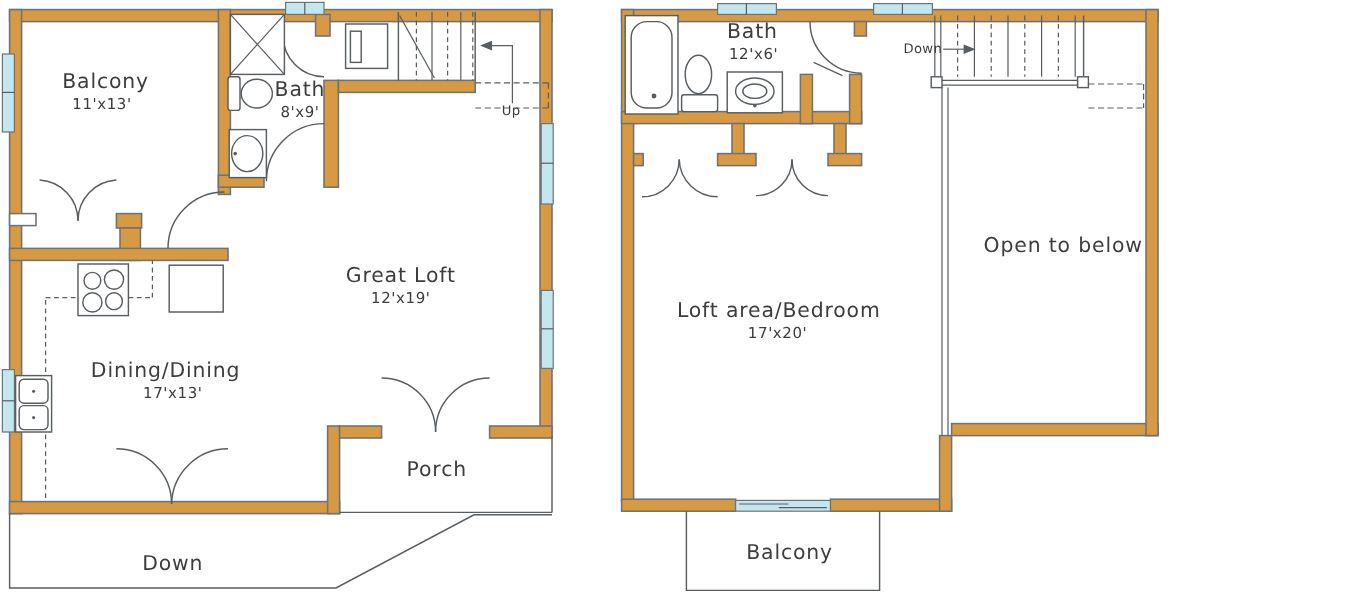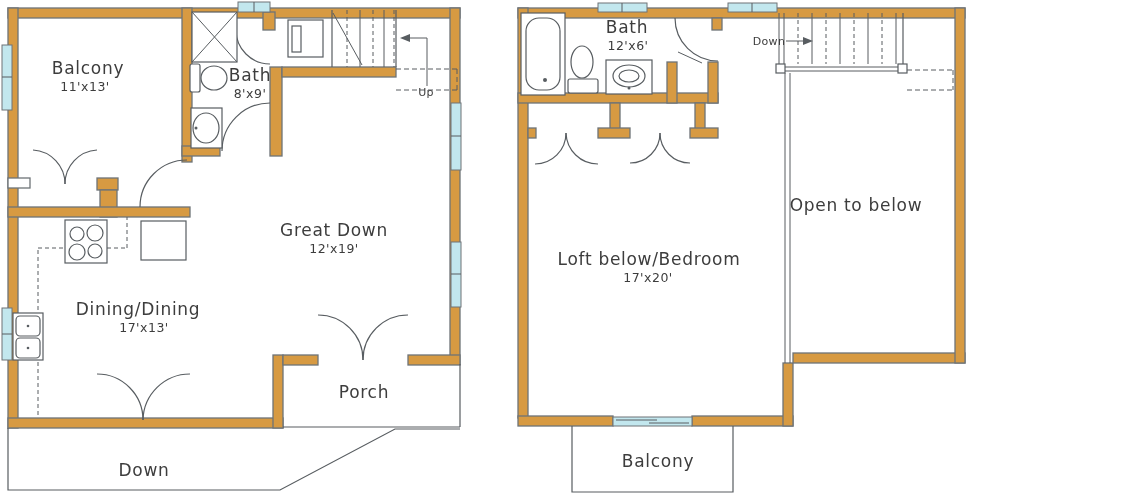--- a/index.html
+++ b/index.html
@@ -216,28 +216,28 @@
     <path class="ln-thin" d="M785,73 V363 M790,73 V363"></path>
 
     <path class="ln" d="M572,426 V492 H733 V426"></path>
   </g>
 </svg>
 
 <div class="lbl" style="left:88px;top:68px">Balcony</div>
 <div class="lbl dims" style="left:85px;top:86px">11'x13'</div>
 <div class="lbl" style="left:250px;top:75px">Bath</div>
 <div class="lbl dims" style="left:250px;top:93px">8'x9'</div>
-<div class="lbl" style="left:334px;top:230px">Great Down</div>
+<div class="lbl" style="left:334px;top:230px">Great Loft</div>
 <div class="lbl dims" style="left:334px;top:248px">12'x19'</div>
 <div class="lbl" style="left:138px;top:309px">Dining/Dining</div>
 <div class="lbl dims" style="left:144px;top:327px">17'x13'</div>
 <div class="lbl" style="left:364px;top:392px">Porch</div>
 <div class="lbl" style="left:144px;top:470px">Down</div>
 <div class="lbl small" style="left:426px;top:92px">Up</div>
 
 <div class="lbl" style="left:627px;top:27px">Bath</div>
 <div class="lbl dims" style="left:628px;top:45px">12'x6'</div>
 <div class="lbl small" style="left:769px;top:41px">Down</div>
-<div class="lbl" style="left:649px;top:259px">Loft below/Bedroom</div>
+<div class="lbl" style="left:649px;top:259px">Loft area/Bedroom</div>
 <div class="lbl dims" style="left:648px;top:277px">17'x20'</div>
-<div class="lbl" style="left:856px;top:205px">Open to below</div>
+<div class="lbl" style="left:886px;top:205px">Open to below</div>
 <div class="lbl" style="left:658px;top:461px">Balcony</div>
 </div>
 
 </body></html>

